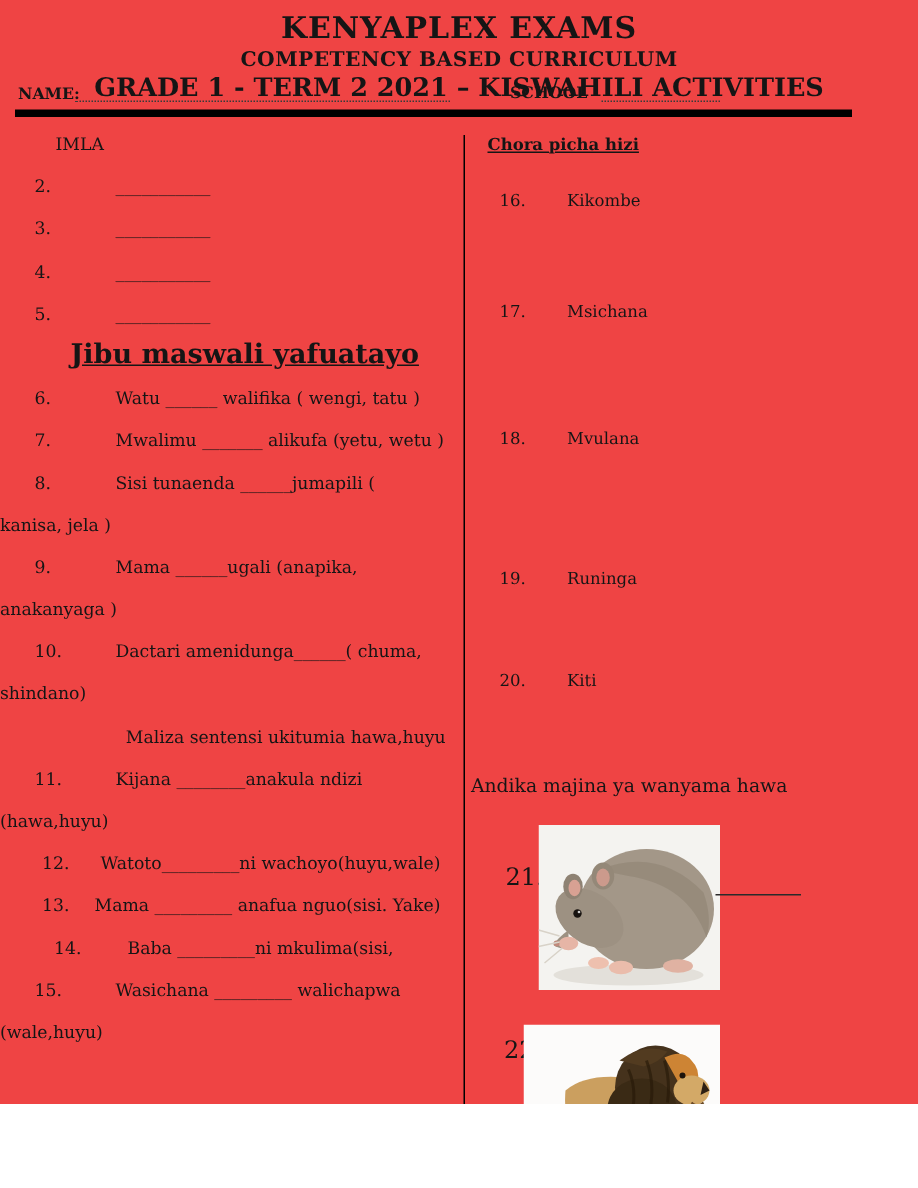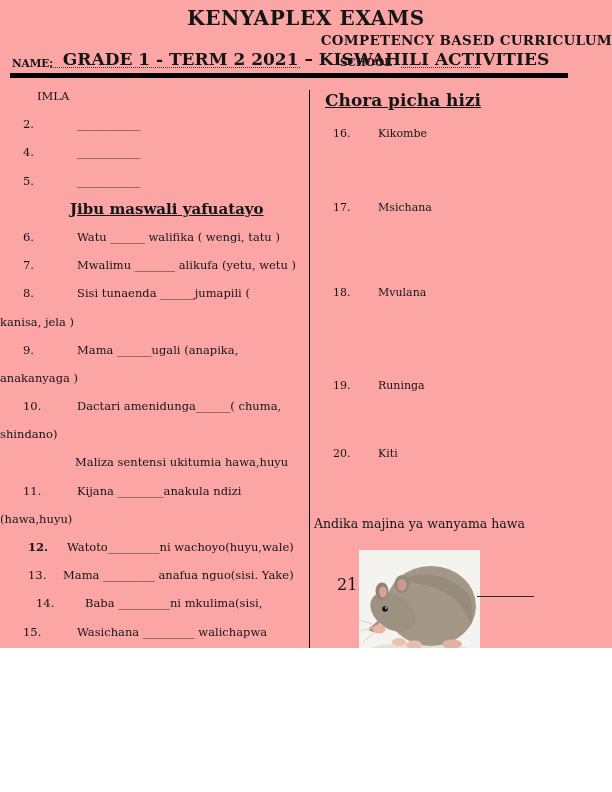--- a/index.html
+++ b/index.html
@@ -1,45 +1,45 @@
 <!DOCTYPE html>
 <html><head>
 <meta charset="utf-8">
 <style>
   html,body{margin:0;padding:0;background:#ffffff;}
   .page{
-    position:relative;width:612px;height:648px;background:#fca5a5;
+    position:relative;width:612px;height:736px;background:#ef4444;
     font-family:"DejaVu Serif","Liberation Serif",serif;color:#151515;
     overflow:hidden;
   }
   
   .hdr{position:absolute;left:0;top:6px;width:100%;text-align:center;}
   .hdr .t1{font-size:20px;font-weight:bold;letter-spacing:0.6px;}
-  .hdr .t2{font-size:13.5px;font-weight:bold;margin-top:2px;letter-spacing:0.3px;text-align:right;}
+  .hdr .t2{font-size:13.5px;font-weight:bold;margin-top:2px;letter-spacing:0.3px;}
   .hdr .t3{font-size:17px;font-weight:bold;margin-top:1px;}
   .name-label{position:absolute;left:12px;top:57px;font-size:10.5px;font-weight:bold;}
   .name-line{position:absolute;left:50px;top:53px;width:250px;height:14px;border-bottom:1.6px dotted #3a3a3a;}
   .school-label{position:absolute;left:340px;top:56px;font-size:10.5px;font-weight:bold;}
   .school-line{position:absolute;left:401px;top:53px;width:79px;height:14px;border-bottom:1.6px dotted #3a3a3a;}
   .thick-rule{position:absolute;left:10px;top:73px;width:558px;height:5px;background:#000;}
   .divider{position:absolute;left:309px;top:90px;width:1.4px;height:685px;background:#000;}
   
   .col-left{position:absolute;left:0;top:82px;width:306px;font-size:11.5px;}
   .line{height:28.2px;line-height:28.2px;white-space:nowrap;}
   .num{display:inline-block;margin-left:23px;width:54px;}
   .indent2{}
   .sec-imla{padding-left:37px;}
   .hd{font-weight:bold;text-decoration:underline;}
-  .sec-jibu{padding-left:70px;font-size:15px;}
-  .sec-maliza{padding-left:75px;}
-  .q12 .num{margin-left:28px;width:39px;font-weight:bold;}
+  .sec-jibu{padding-left:47px;font-size:18px;}
+  .sec-maliza{padding-left:75px;text-align:center;}
+  .q12 .num{margin-left:28px;width:39px;}
   .q13 .num{margin-left:28px;width:35px;}
   .q14 .num{margin-left:36px;width:49px;}
   
-  .sec-chora{position:absolute;left:325px;top:90px;font-size:17px;font-weight:bold;text-decoration:underline;}
+  .sec-chora{position:absolute;left:325px;top:90px;font-size:11px;font-weight:bold;text-decoration:underline;}
   .ritem{position:absolute;left:333px;font-size:11px;white-space:nowrap;}
   .ritem .rnum{display:inline-block;width:45px;}
   .p16{top:127px}.p17{top:201px}.p18{top:286px}.p19{top:379px}.p20{top:447px}
   .sec-andika{position:absolute;left:314px;top:516px;font-size:12.5px;}
   .anum{position:absolute;font-size:16px;margin-top:22px;}
   .a21num{left:337px;top:553px;}
   .a21dot{left:377px;top:553px;}
   .a22num{left:336px;top:668px;}
   .a22dot{left:377px;top:668px;}
   .rat-img{position:absolute;left:359px;top:550px;width:121px;height:110px;}
@@ -60,20 +60,21 @@
   <span class="name-line"></span>
   <span class="school-label">SCHOOL</span>
   <span class="school-line"></span>
   <div class="thick-rule"></div>
   <div class="divider"></div>
 
   <section class="col-left">
     <div class="line sec-imla">IMLA</div>
 
     <div class="line"><span class="num">2.</span><span>___________</span></div>
+    <div class="line"><span class="num">3.</span><span>___________</span></div>
     <div class="line"><span class="num">4.</span><span>___________</span></div>
     <div class="line"><span class="num">5.</span><span>___________</span></div>
 
     <div class="line sec-jibu"><span class="hd">Jibu maswali yafuatayo</span></div>
 
     <div class="line"><span class="num">6.</span><span>Watu ______ walifika ( wengi, tatu )</span></div>
     <div class="line"><span class="num">7.</span><span>Mwalimu _______ alikufa (yetu, wetu )</span></div>
     <div class="line"><span class="num">8.</span><span>Sisi tunaenda ______jumapili (</span></div>
     <div class="line indent2"><span>kanisa, jela )</span></div>
     <div class="line"><span class="num">9.</span><span>Mama ______ugali (anapika,</span></div>

